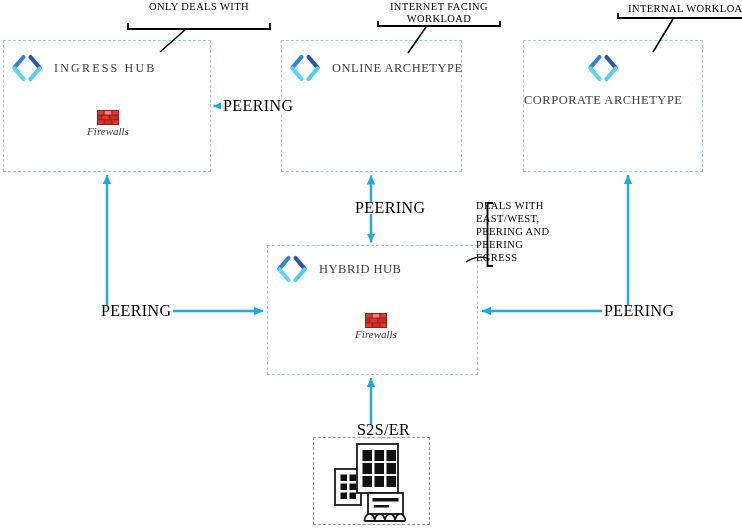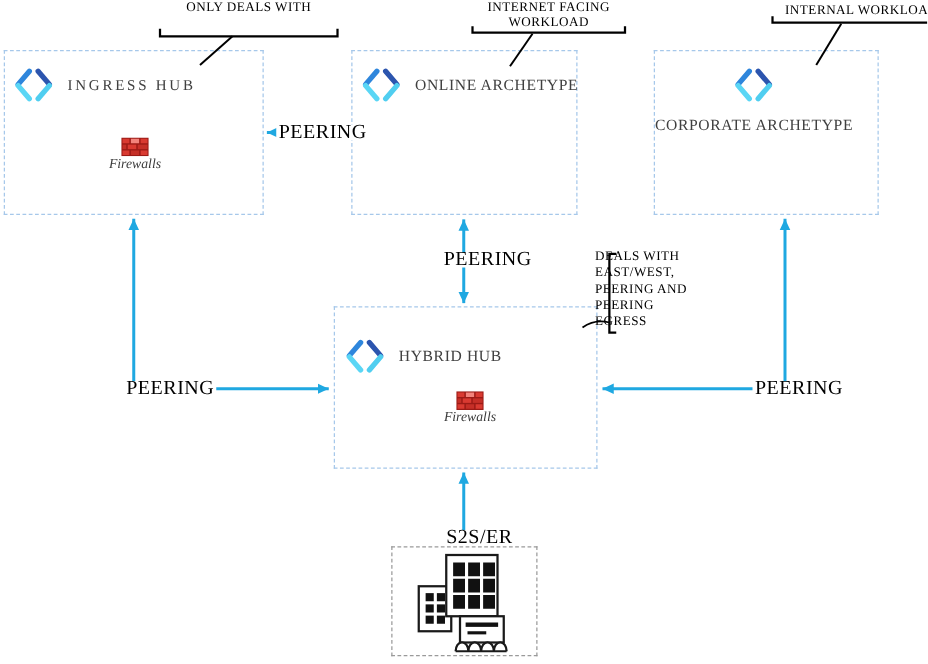--- a/index.html
+++ b/index.html
@@ -78,21 +78,21 @@
         <line x1="12.5" y1="3" x2="3.5" y2="13.5" stroke="#2E86DC" stroke-width="4.2" stroke-linecap="round"></line>
         <line x1="3.5" y1="14.5" x2="12.5" y2="25" stroke="#5AD6F5" stroke-width="4.2" stroke-linecap="round"></line>
         <line x1="19.5" y1="3" x2="28.5" y2="13.5" stroke="#2C55AE" stroke-width="4.2" stroke-linecap="round"></line>
         <line x1="28.5" y1="14.5" x2="19.5" y2="25" stroke="#50CEF0" stroke-width="4.2" stroke-linecap="round"></line>
       </svg>
       <span class="node-title t-sm">CORPORATE ARCHETYPE</span>
     </div>
   </div>
 
   <div class="node" style="left:267px;top:245px;width:211px;height:130px;">
-    <div class="node-header" style="left:8px;top:25px;">
+    <div class="node-header" style="left:8px;top:9px;">
       <svg width="32" height="28" viewBox="0 0 32 28">
         <line x1="12.5" y1="3" x2="3.5" y2="13.5" stroke="#2E86DC" stroke-width="4.2" stroke-linecap="round"></line>
         <line x1="3.5" y1="14.5" x2="12.5" y2="25" stroke="#5AD6F5" stroke-width="4.2" stroke-linecap="round"></line>
         <line x1="19.5" y1="3" x2="28.5" y2="13.5" stroke="#2C55AE" stroke-width="4.2" stroke-linecap="round"></line>
         <line x1="28.5" y1="14.5" x2="19.5" y2="25" stroke="#50CEF0" stroke-width="4.2" stroke-linecap="round"></line>
       </svg>
       <span class="node-title t-sm">HYBRID HUB</span>
     </div>
     <div class="fw" style="left:78px;top:67px;">
       <svg width="22" height="15" viewBox="0 0 22 15">

